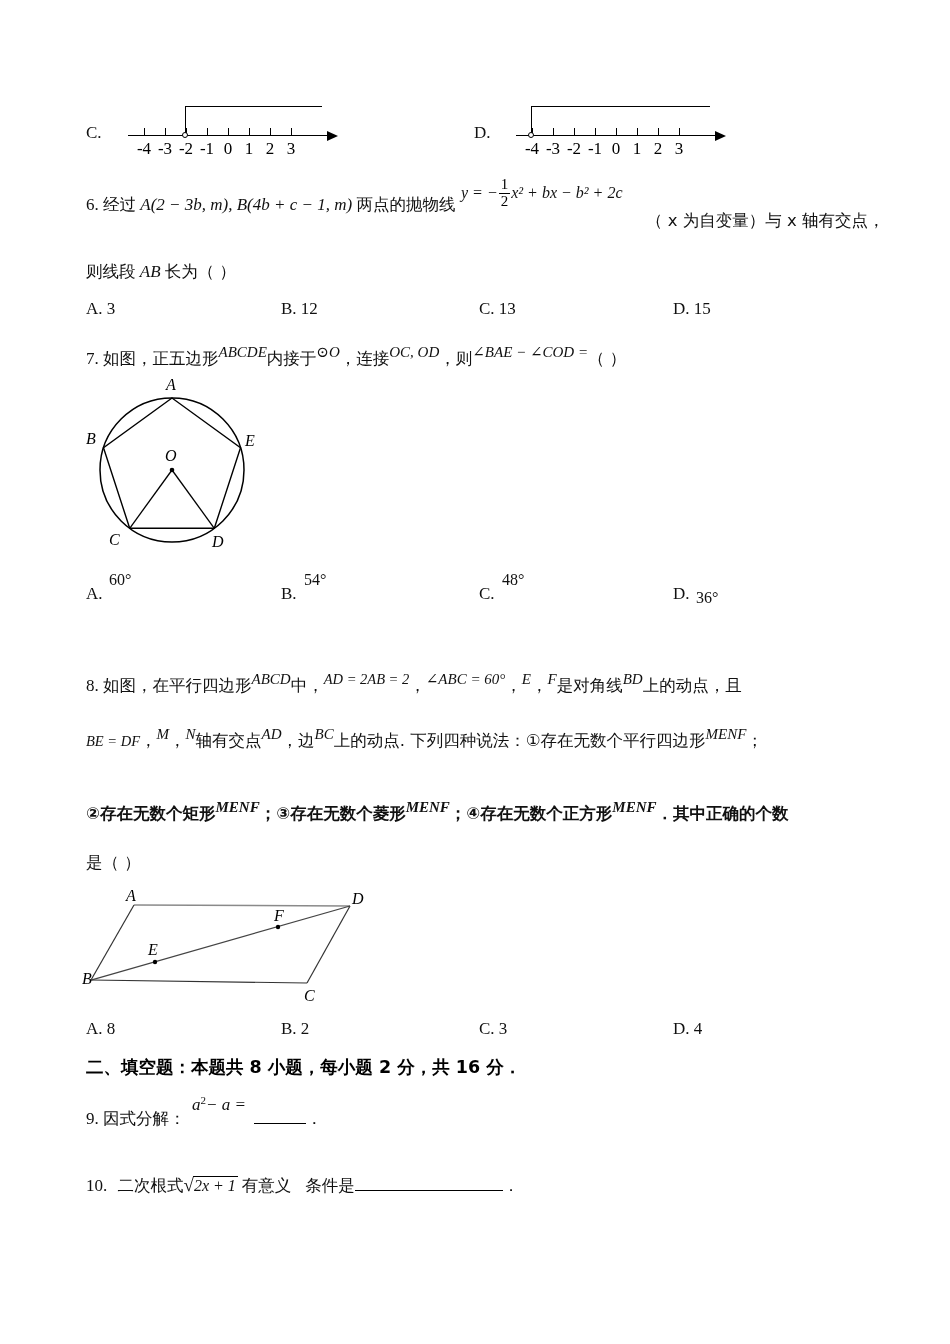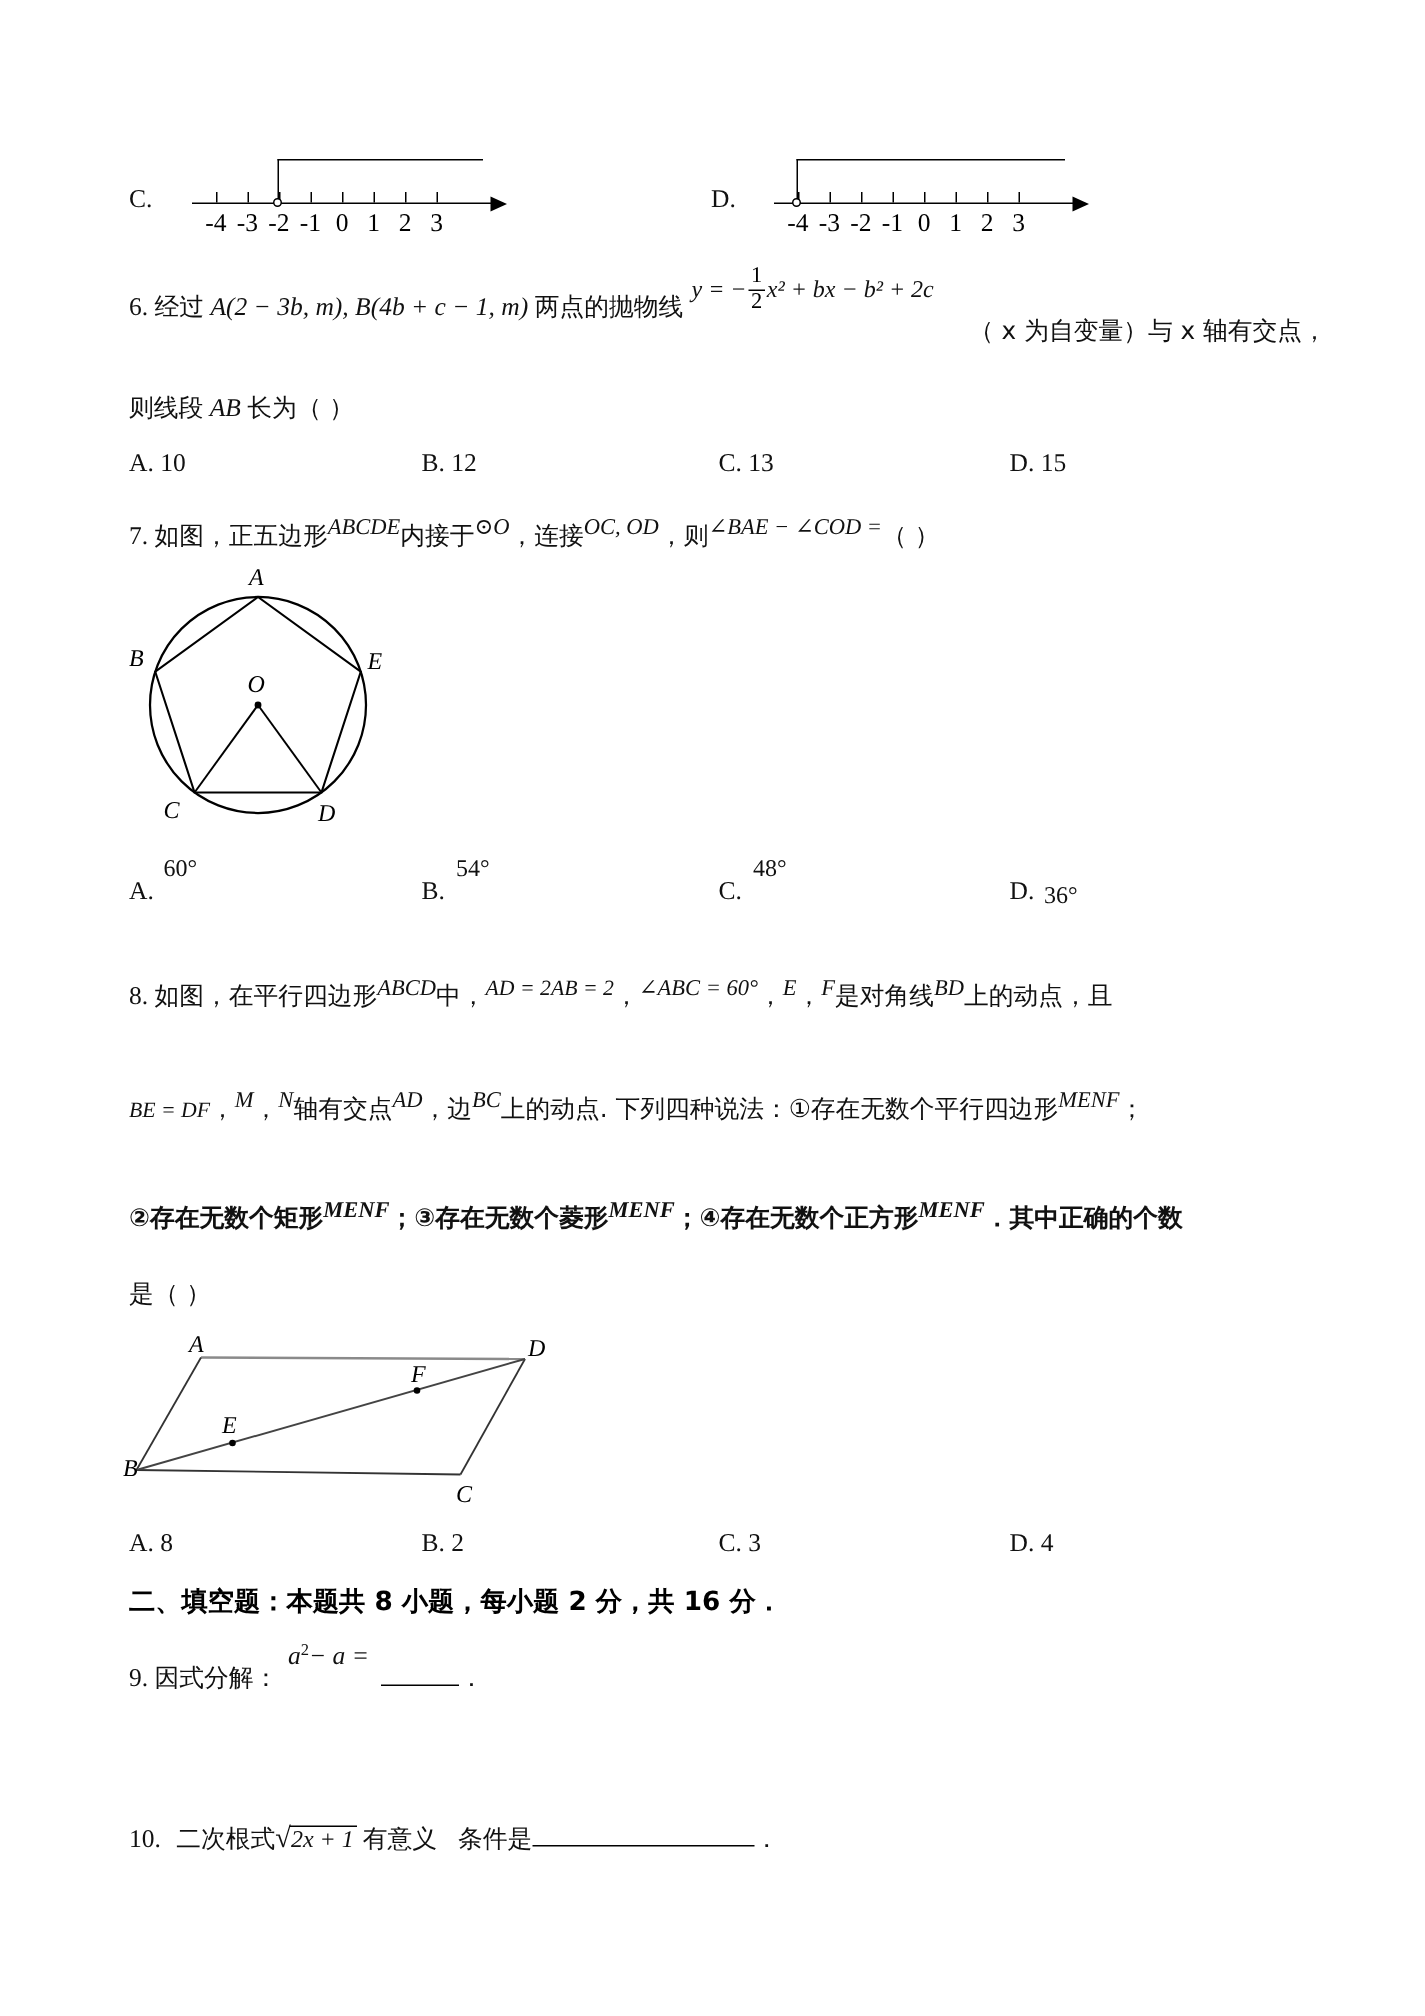--- a/index.html
+++ b/index.html
@@ -217,21 +217,21 @@
   </div>
 
   <div class="abs txt cn" style="left:646px; top:213px;">（ x 为自变量）与 x 轴有交点，</div>
 
   <div class="abs txt" style="left:86px; top:263px;">
     <span class="cn">则线段</span>
     <span class="mi">AB</span>
     <span class="cn">长为（      ）</span>
   </div>
 
-  <div class="abs txt" style="left:86px; top:300px;">A. 10</div>
+  <div class="abs txt" style="left:86px; top:300px;">A. 3</div>
   <div class="abs txt" style="left:281px; top:300px;">B. 12</div>
   <div class="abs txt" style="left:479px; top:300px;">C. 13</div>
   <div class="abs txt" style="left:673px; top:300px;">D. 15</div>
 
   <div class="abs txt" style="left:86px; top:345px;">
     <span>7.</span>
     <span class="cn">如图，正五边形</span><span class="sup-label">ABCDE</span><span class="cn">内接于</span><span class="sup-label">⊙O</span><span class="cn">，连接</span><span class="sup-label">OC, OD</span><span class="cn">，则</span><span class="sup-label">∠BAE − ∠COD =</span><span class="cn">（    ）</span>
   </div>
 
   <div class="abs" style="left:82px; top:382px; width:210px; height:180px;">
@@ -257,21 +257,21 @@
 
   <div class="abs txt" style="left:86px; top:585px;">A.</div>
   <div class="abs txt" style="left:109px; top:572px; font-size:16px;">60°</div>
   <div class="abs txt" style="left:281px; top:585px;">B.</div>
   <div class="abs txt" style="left:304px; top:572px; font-size:16px;">54°</div>
   <div class="abs txt" style="left:479px; top:585px;">C.</div>
   <div class="abs txt" style="left:502px; top:572px; font-size:16px;">48°</div>
   <div class="abs txt" style="left:673px; top:585px;">D.</div>
   <div class="abs txt" style="left:696px; top:572px; font-size:16px;margin-top:18px;">36°</div>
 
-  <div class="abs txt" style="left:86px; top:652px;text-align:center;">
+  <div class="abs txt" style="left:86px; top:672px;text-align:center;">
     <span>8.</span>
     <span class="cn">如图，在平行四边形</span><span class="sup-label">ABCD</span><span class="cn">中，</span><span class="small-math" style="vertical-align:super;">AD = 2AB = 2</span><span class="cn">，</span><span class="sup-label">∠ABC = 60°</span><span class="cn">，</span><span class="sup-label">E</span><span class="cn">，</span><span class="sup-label">F</span><span class="cn">是对角线</span><span class="sup-label">BD</span><span class="cn">上的动点，且</span>
   </div>
 
   <div class="abs txt" style="left:86px; top:727px;">
     <span class="small-math">BE = DF</span><span class="cn">，</span><span class="sup-label">M</span><span class="cn">，</span><span class="sup-label">N</span><span class="cn">轴有交点</span><span class="sup-label">AD</span><span class="cn">，边</span><span class="sup-label">BC</span><span class="cn">上的动点. 下列四种说法：①存在无数个平行四边形</span><span class="sup-label">MENF</span><span class="cn">；</span>
   </div>
 
   <div class="abs txt" style="left:86px; top:800px;font-weight:bold;">
     <span class="cn">②存在无数个矩形</span><span class="sup-label">MENF</span><span class="cn">；③存在无数个菱形</span><span class="sup-label">MENF</span><span class="cn">；④存在无数个正方形</span><span class="sup-label">MENF</span><span class="cn">．其中正确的个数</span>
@@ -309,18 +309,18 @@
     <span>9.</span>
     <span class="cn">因式分解：</span>
   </div>
   <div class="abs" style="left:192px; top:1095px;">
     <span class="txt mi" style="font-size:17px;">a</span><span class="txt" style="font-size:11px; vertical-align:super;">2</span><span class="txt mi" style="font-size:17px;">− a =</span>
   </div>
   <div class="abs" style="left:254px; top:1110px;">
     <span class="blank" style="width:52px;"></span><span class="txt cn">．</span>
   </div>
 
-  <div class="abs txt" style="left:86px; top:1216px;">
+  <div class="abs txt" style="left:86px; top:1175px;">
     <span>10.</span>
     <span class="cn" style="margin-left:6px;">二次根式</span><span class="sqrt"><span class="radical">√</span><span class="rad-body txt mi" style="font-size:16px;">2x + 1</span></span><span class="cn" style="margin-left:4px;">有意义</span><span class="cn" style="margin-left:14px;">条件是</span><span class="blank" style="width:148px;"></span><span class="cn">．</span>
   </div>
 
 </div>
 
 </body></html>

